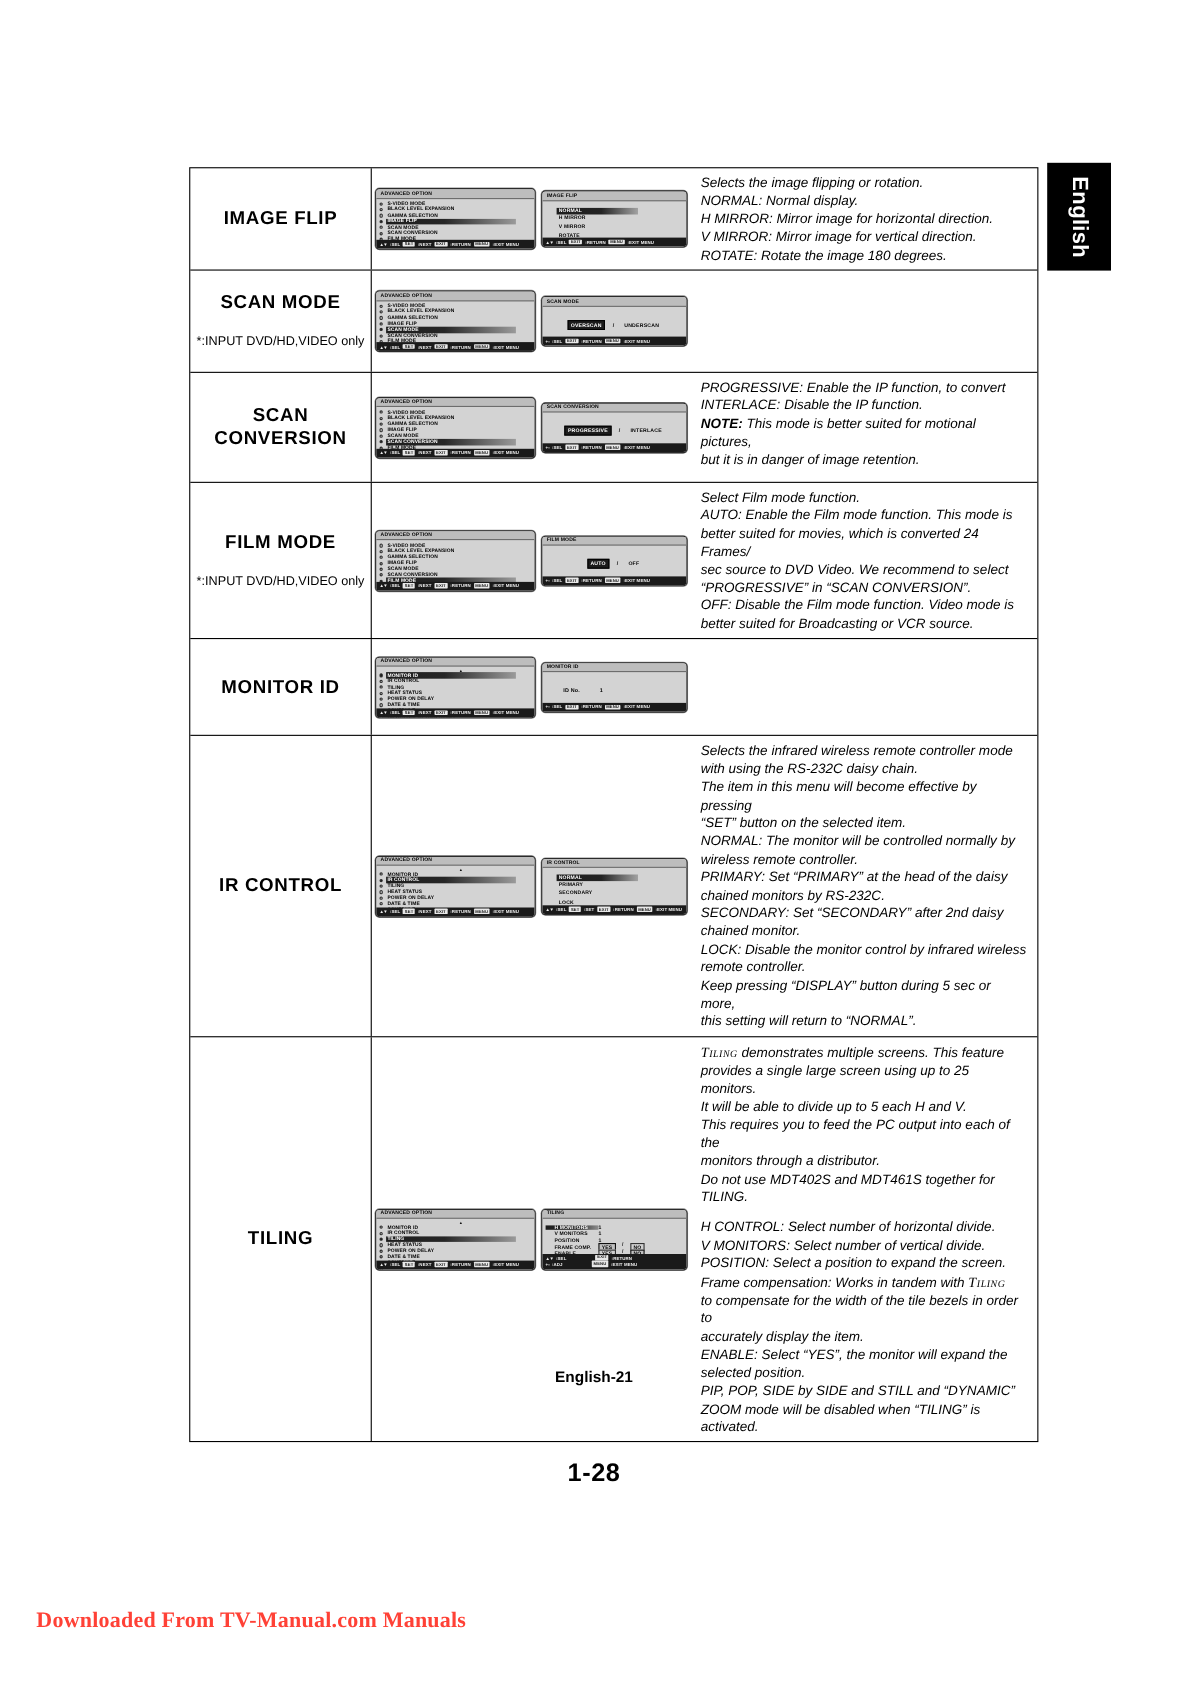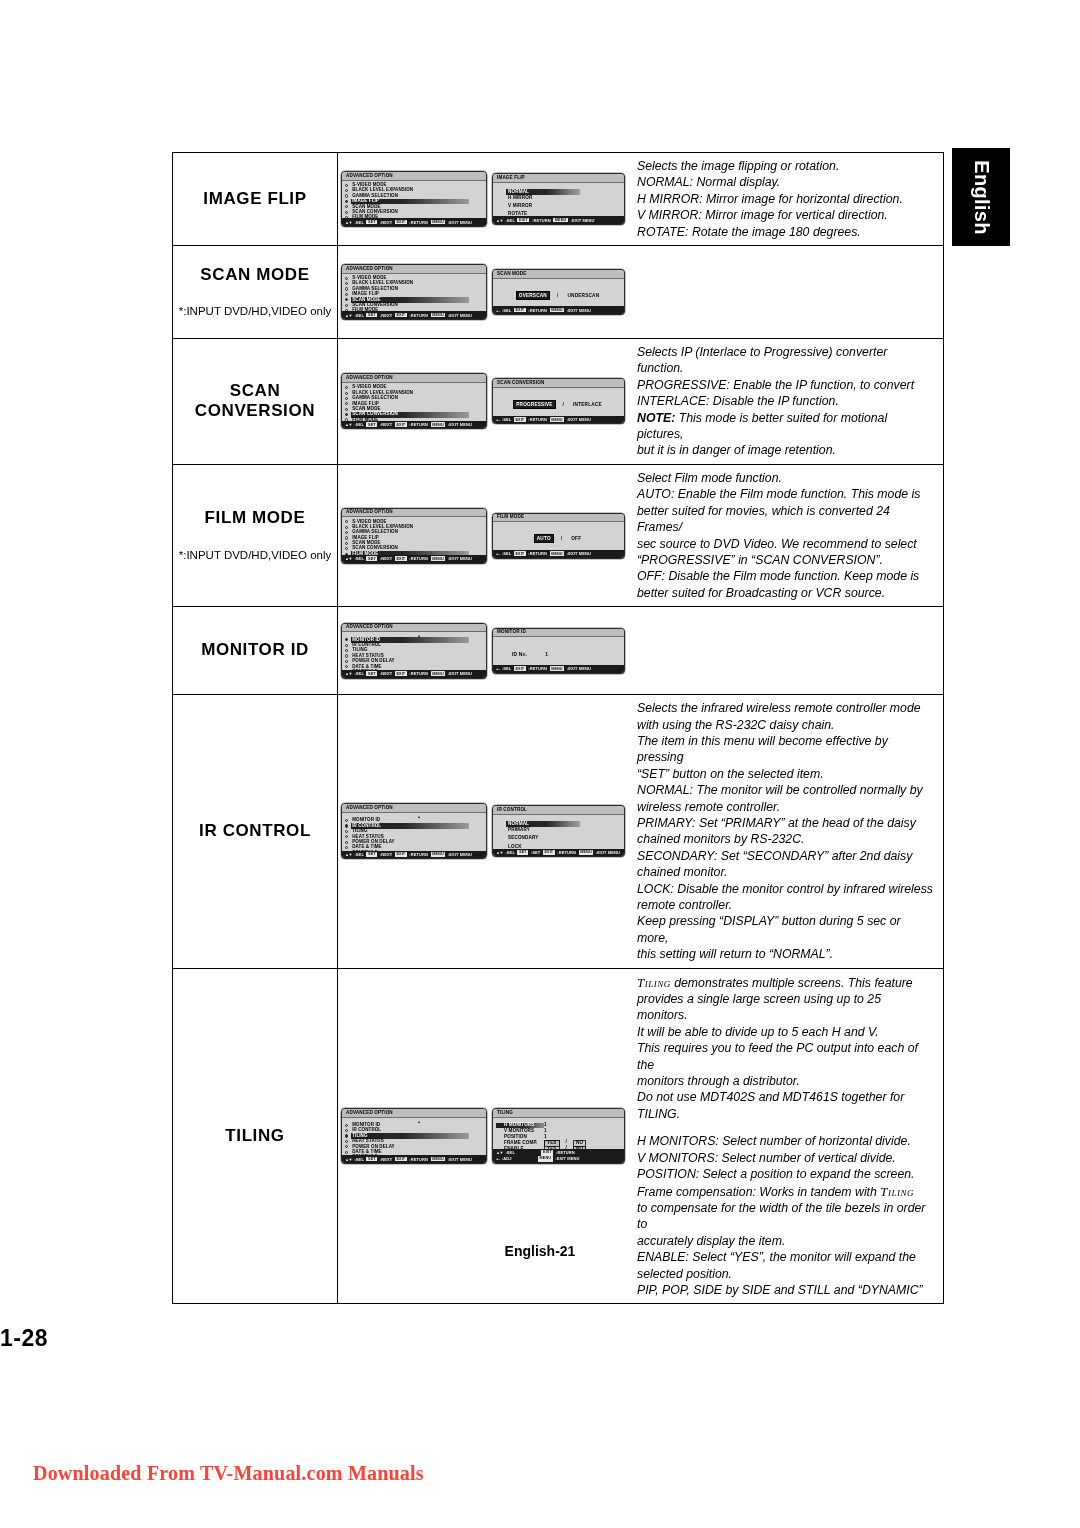--- a/index.html
+++ b/index.html
@@ -271,20 +271,21 @@
     left: 0; right: 0;
     top: 1243px;
     text-align: center;
     font-size: 14px;
     font-weight: bold;
   }
   .page-num {
     position: absolute;
     left: 0; right: 0;
     top: 1325px;
+    text-align: center;
     font-size: 23px;
     font-weight: bold;
     letter-spacing: 0.5px;
   }
   .watermark {
     position: absolute;
     left: 33px;
     top: 1462px;
     font-family: "Liberation Serif", serif;
     font-size: 20px;
@@ -518,21 +519,20 @@
             <span class="arr">+ -</span>
             <span>:SEL</span>
             <span class="key">EXIT</span>
             <span>:RETURN</span>
             <span class="key">MENU</span>
             <span>:EXIT MENU</span>
           </div>
         </div>
       </div>
       <div class="cell-desc">
-        <p class="">Selects IP (Interlace to Progressive) converter function.</p>
         <p class="">PROGRESSIVE: Enable the IP function, to convert</p>
         <p class="">INTERLACE: Disable the IP function.</p>
         <p class=""><b>NOTE:</b> This mode is better suited for motional pictures,</p>
         <p class="">but it is in danger of image retention.</p>
       </div>
     </div>
     <div class="row" style="min-height:108px">
       <div class="cell-name">
         <div class="title">FILM MODE</div>
         <div class="note">*:INPUT DVD/HD,VIDEO only</div>
@@ -602,21 +602,21 @@
             <span>:EXIT MENU</span>
           </div>
         </div>
       </div>
       <div class="cell-desc">
         <p class="">Select Film mode function.</p>
         <p class="">AUTO: Enable the Film mode function. This mode is</p>
         <p class="">better suited for movies, which is converted 24 Frames/</p>
         <p class="">sec source to DVD Video. We recommend to select</p>
         <p class="">“PROGRESSIVE” in “SCAN CONVERSION”.</p>
-        <p class="">OFF: Disable the Film mode function.  Keep mode is</p>
+        <p class="">OFF: Disable the Film mode function.  Video mode is</p>
         <p class="">better suited for Broadcasting or VCR source.</p>
       </div>
     </div>
     <div class="row" style="min-height:88px">
       <div class="cell-name">
         <div class="title">MONITOR  ID</div>
       </div>
       <div class="cell-osd">
         <div class="osd" style="width:146px;height:56px;">
           <div class="osd-title">ADVANCED OPTION</div>
@@ -895,28 +895,29 @@
         </div>
       </div>
       <div class="cell-desc">
         <p class=""><span class="tiling-word">Tiling</span> demonstrates multiple screens. This feature</p>
         <p class="">provides a single large screen using up to 25 monitors.</p>
         <p class="">It will be able to divide up to 5 each H and V.</p>
         <p class="">This requires you to feed the PC output into each of the</p>
         <p class="">monitors through a distributor.</p>
         <p class="">Do not use MDT402S and MDT461S together for</p>
         <p class="">TILING.</p>
-        <p class="gap">H MONITORS: Select number of horizontal divide.</p>
+        <p class="gap">H CONTROL: Select number of horizontal divide.</p>
         <p class="">V MONITORS: Select number of vertical divide.</p>
         <p class="">POSITION: Select a position to expand the screen.</p>
         <p class="">Frame compensation: Works in tandem with <span class="tiling-word">Tiling</span></p>
         <p class="">to compensate for the width of the tile bezels in order to</p>
         <p class="">accurately display the item.</p>
         <p class="">ENABLE: Select “YES”, the monitor will expand the</p>
         <p class="">selected position.</p>
         <p class="">PIP, POP, SIDE by SIDE and STILL and “DYNAMIC”</p>
+        <p class="">ZOOM mode will be disabled when “TILING” is activated.</p>
       </div>
     </div>
   </div>
 
 <div class="page-label">English-21</div>
 <div class="page-num">1-28</div>
 <div class="watermark">Downloaded From TV-Manual.com Manuals</div>
 
 </body></html>

